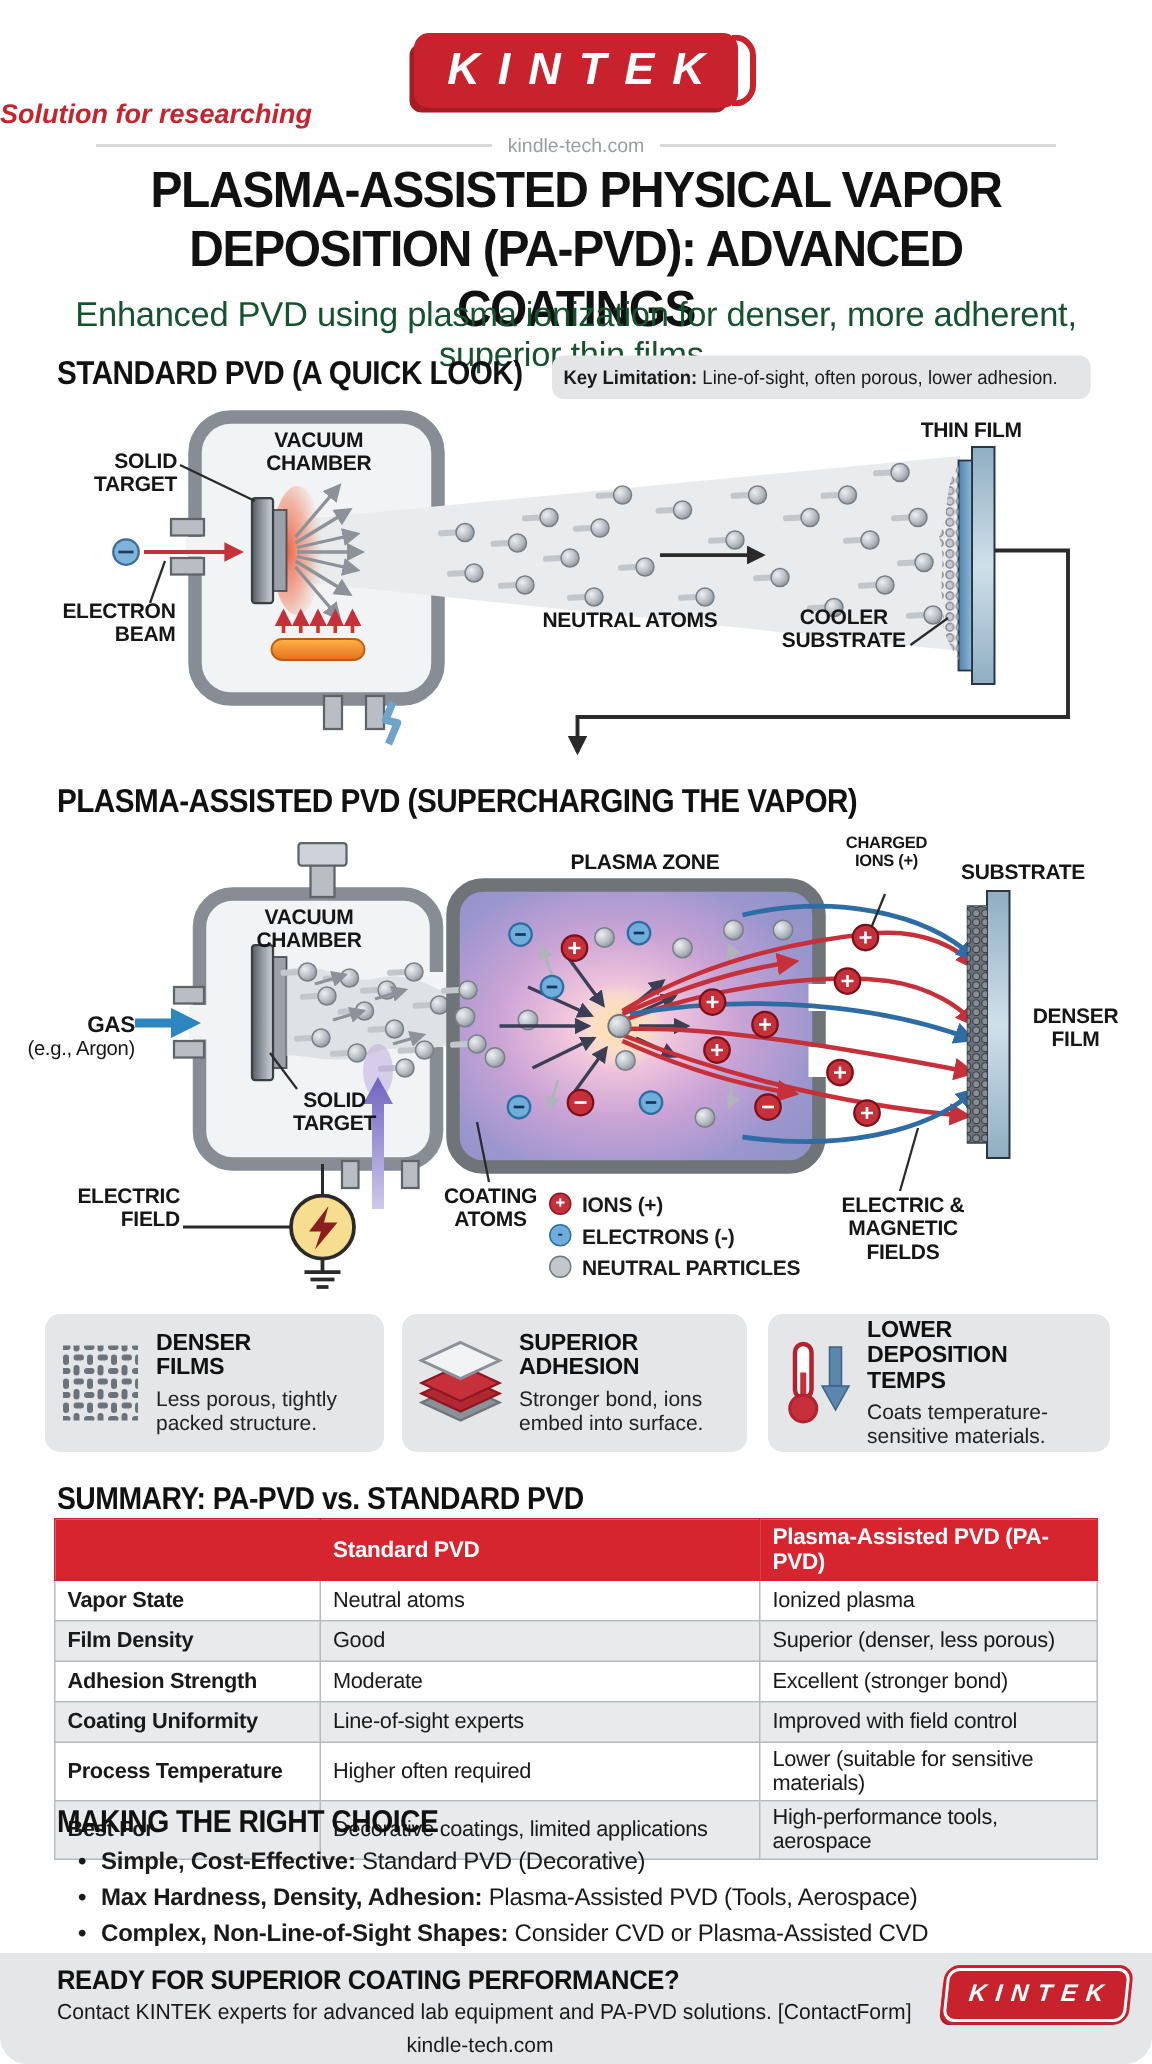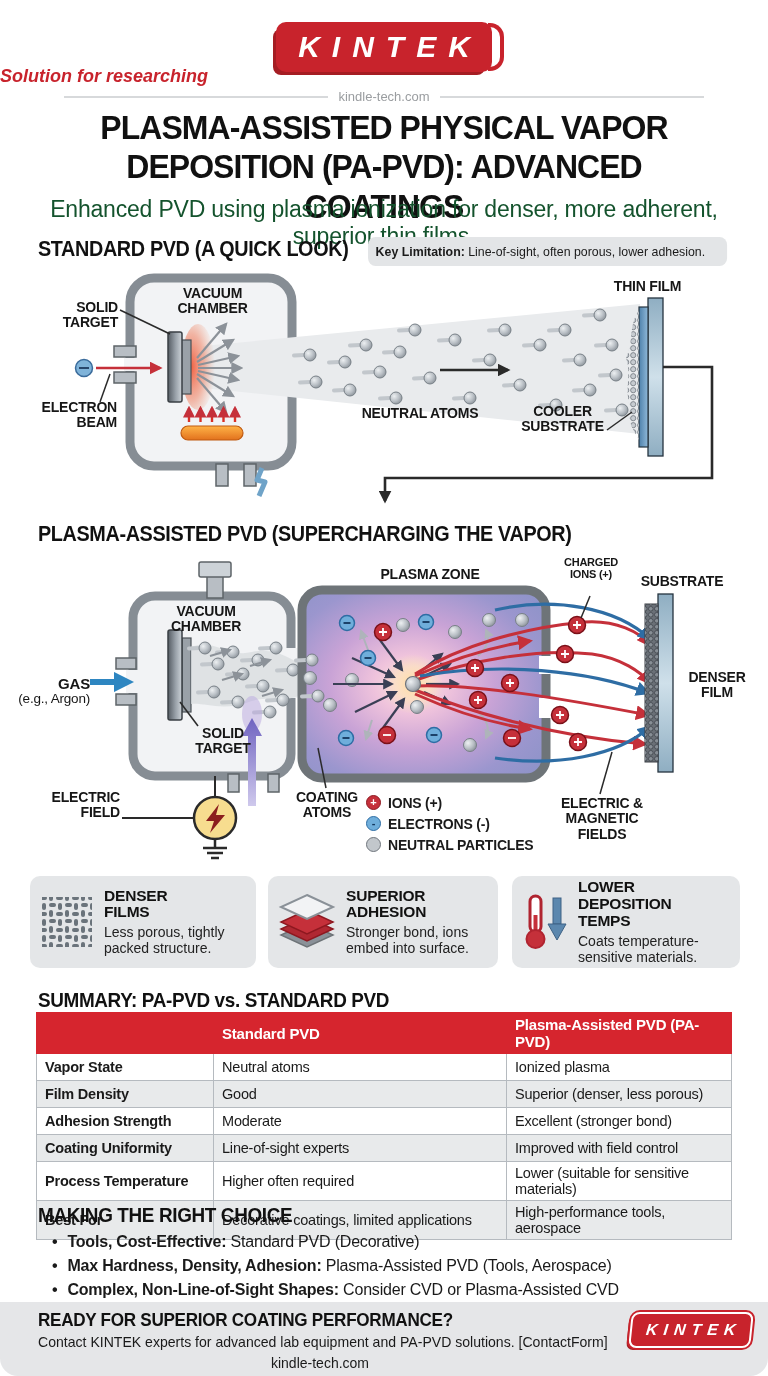--- a/index.html
+++ b/index.html
@@ -576,21 +576,21 @@
         <td class="c2">Decorative coatings, limited applications</td>
         <td>High-performance tools, aerospace</td>
       </tr>
     </tbody>
   </table>
 
   <div class="sec-head" style="top:1203px; font-size:21px;">MAKING THE RIGHT CHOICE</div>
   <div class="bullets">
     <div class="bullet">
       <span class="dot">•</span>
-      <span><b>Tools, Cost-Effective:</b><span> Standard PVD (Decorative)</span></span>
+      <span><b>Simple, Cost-Effective:</b><span> Standard PVD (Decorative)</span></span>
     </div>
     <div class="bullet">
       <span class="dot">•</span>
       <span><b>Max Hardness, Density, Adhesion:</b><span> Plasma-Assisted PVD (Tools, Aerospace)</span></span>
     </div>
     <div class="bullet">
       <span class="dot">•</span>
       <span><b>Complex, Non-Line-of-Sight Shapes:</b><span> Consider CVD or Plasma-Assisted CVD</span></span>
     </div>
   </div>

